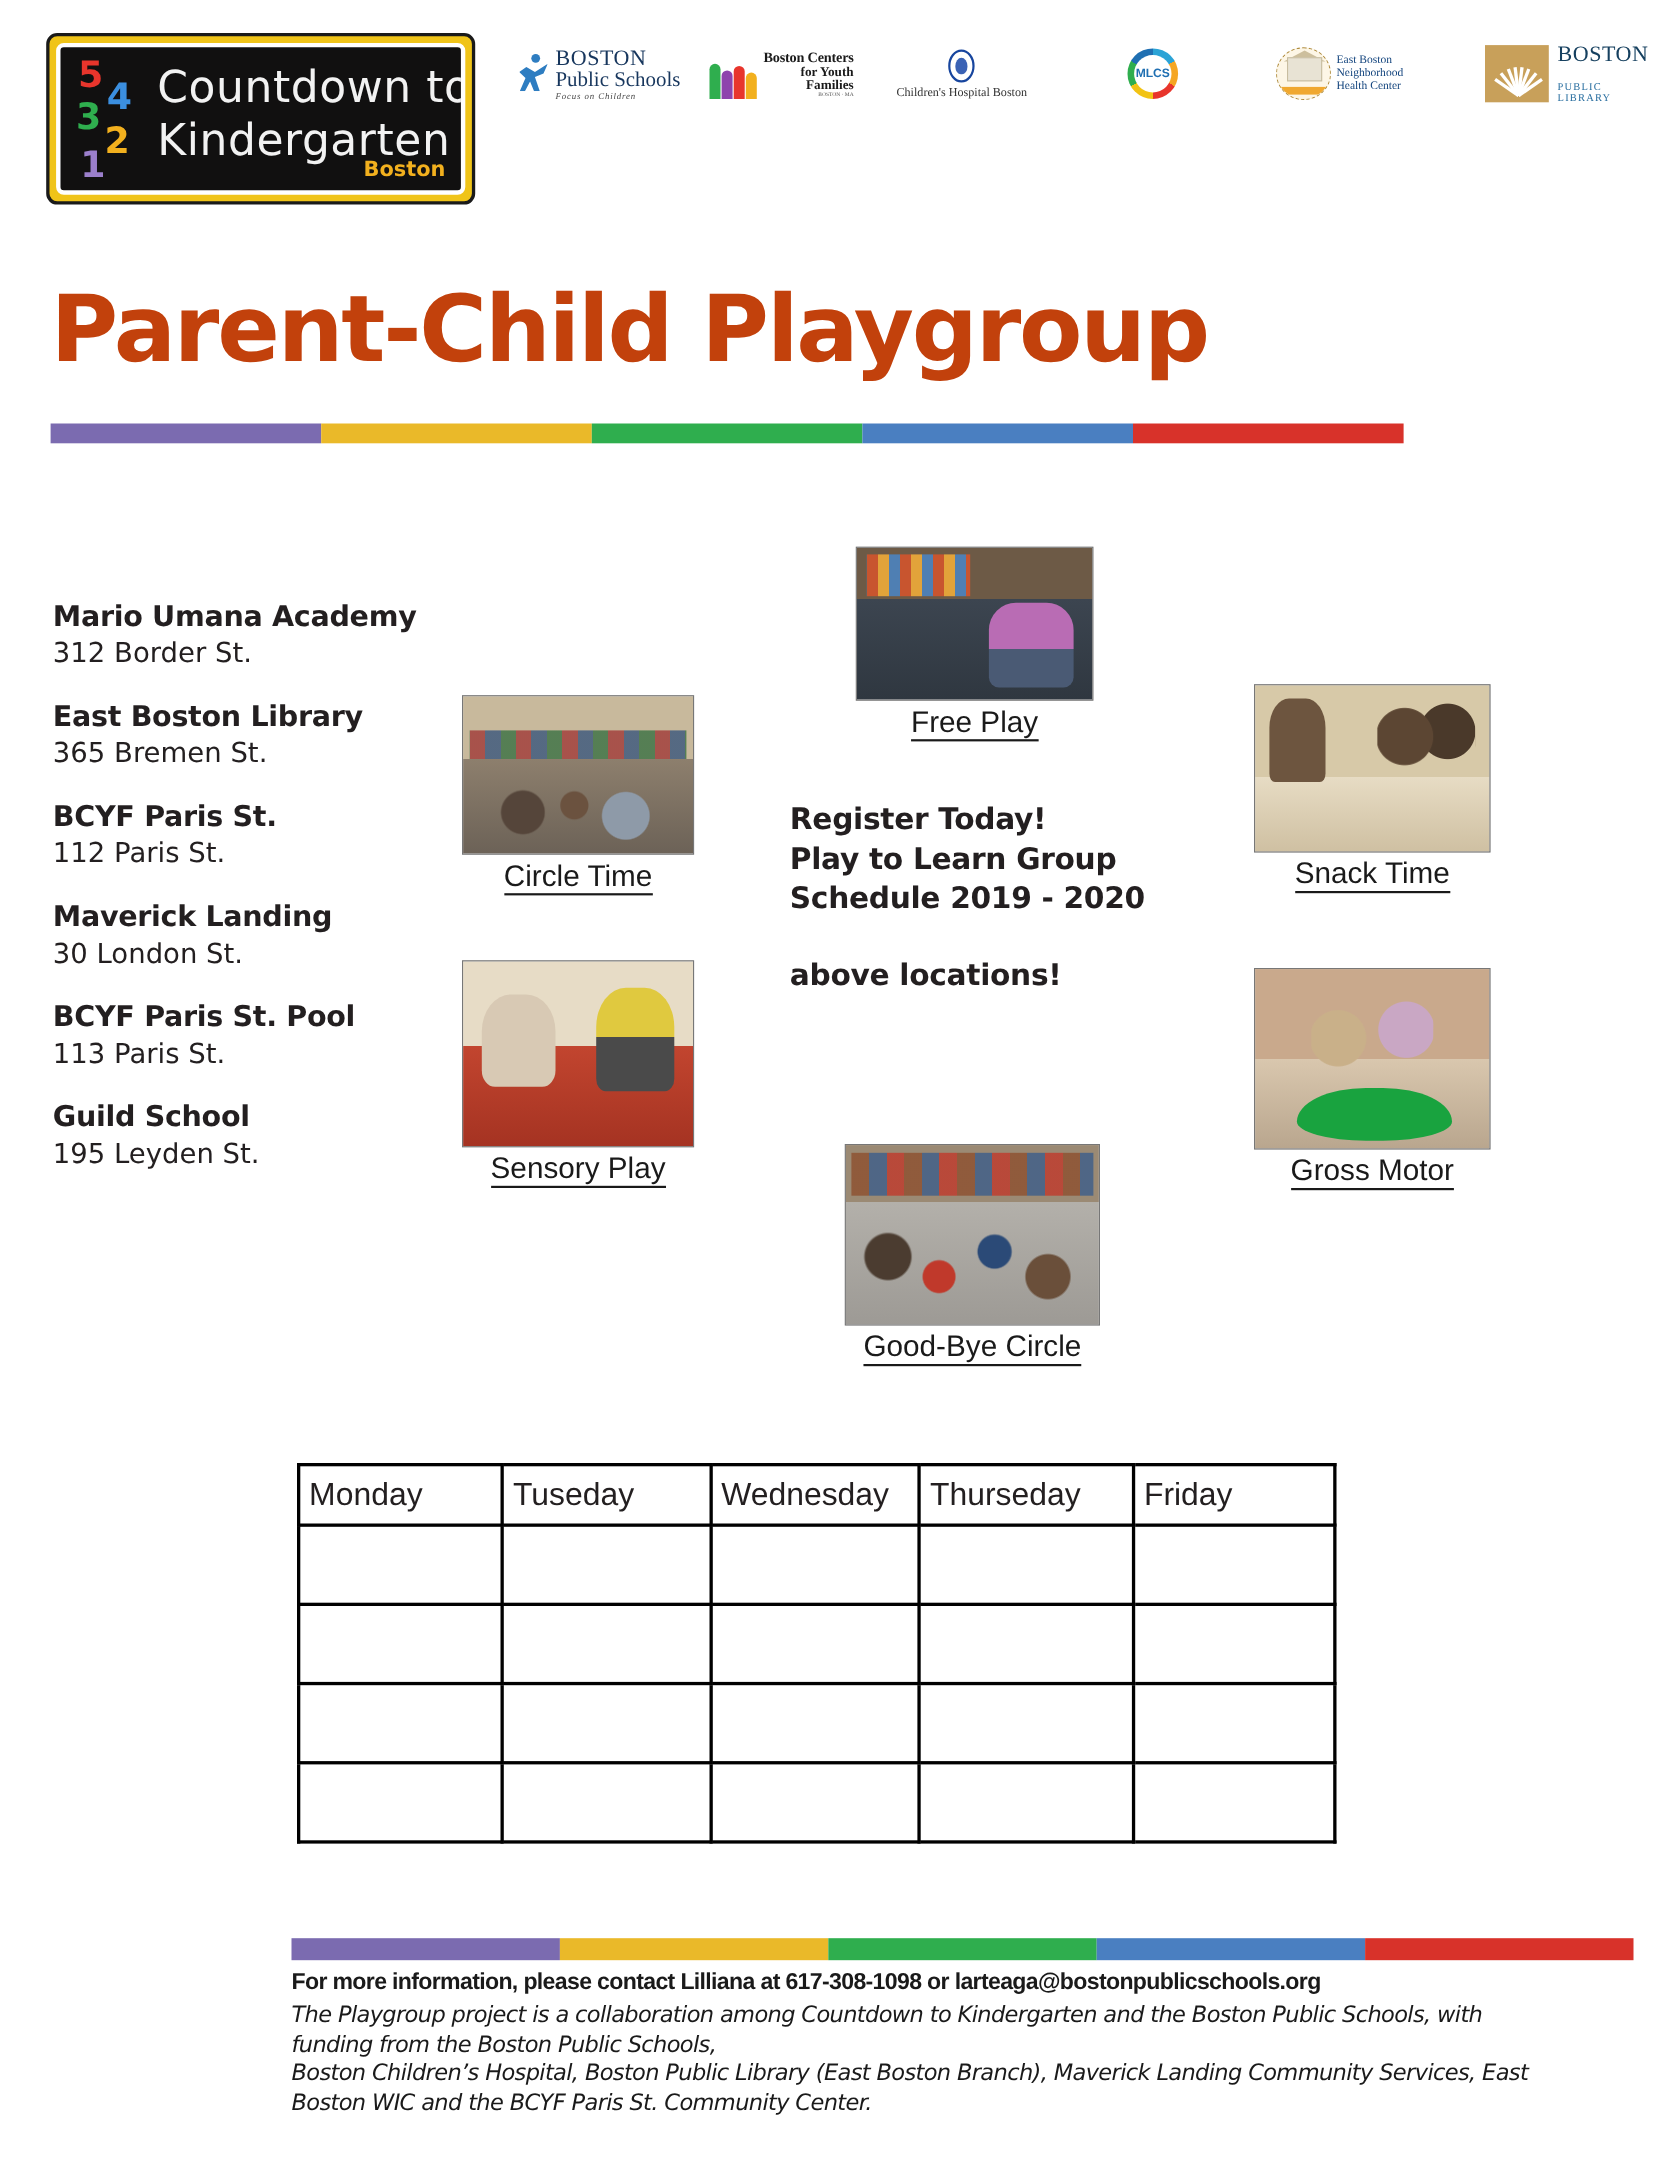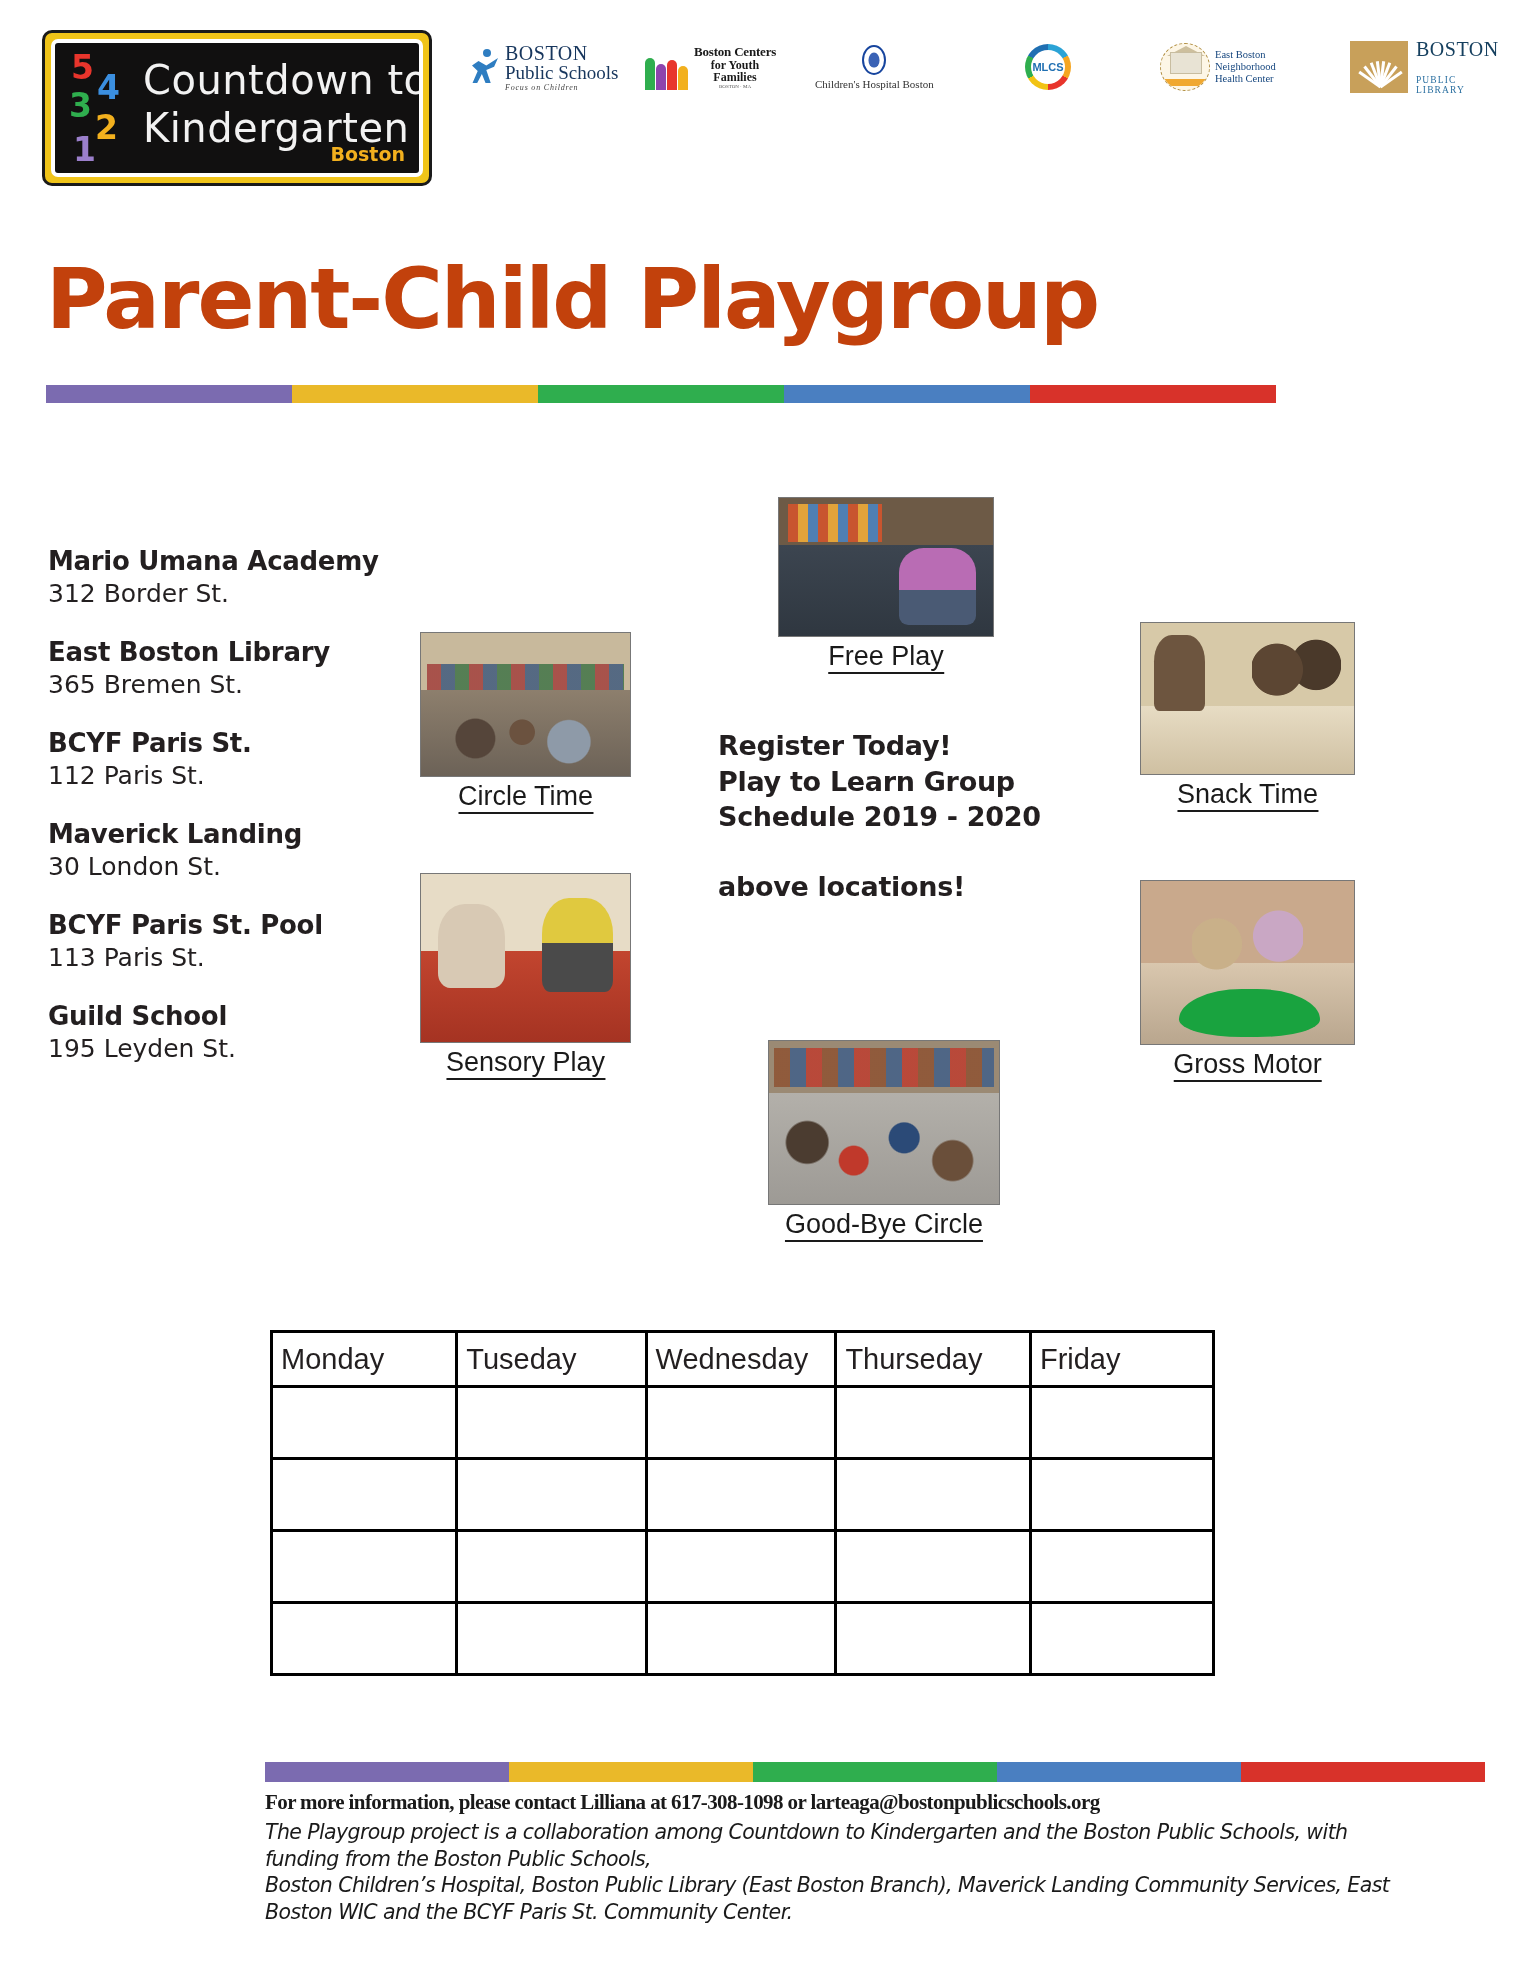--- a/index.html
+++ b/index.html
@@ -72,21 +72,21 @@
   .bps-text { font-family:"Liberation Serif", serif; color:#17365d; line-height:1.0; }
   .bps-text .l1 { font-size:20px; letter-spacing:0.5px; }
   .bps-text .l2 { font-size:19px; }
   .bps-text .l3 { font-size:8px; color:#444; letter-spacing:0.8px; margin-top:2px;font-style:italic; }
 
   .bcyf { left:185px; }
   .bcyf-mark { width:46px; height:46px; position:relative; margin-right:3px; }
   .bcyf-mark i {
     position:absolute; bottom:0; width:10px; border-radius:5px 5px 0 0; display:block;
   }
-  .bcyf-text { font-family:"Liberation Serif", serif; color:#1a1a1a; line-height:1.05; text-align:center;}
+  .bcyf-text { font-family:"Liberation Serif", serif; color:#1a1a1a; line-height:1.05; text-align:right;}
   .bcyf-text .c1 { font-size:13px; font-weight:bold; letter-spacing:-0.2px;}
   .bcyf-text .c2 { font-size:12px; font-weight:bold; }
   .bcyf-text .c3 { font-size:12px; font-weight:bold; }
   .bcyf-text .c4 { font-size:5px; color:#555; }
 
   .chb { left:355px; flex-direction:column; justify-content:center; }
   .chb-mark {
     width:24px; height:30px; border:2px solid #17459e; border-radius:50%;
     background:#fff; position:relative; margin:0 auto;
   }
@@ -262,21 +262,21 @@
   }
   .schedule col.c1 { width:186px; }
   .schedule col.c2 { width:190px; }
   .schedule col.c3 { width:190px; }
   .schedule col.c4 { width:195px; }
   .schedule col.c5 { width:184px; }
 
   
   .footer { position:absolute; left:265px; top:1790px; width:1230px; }
   .footer-contact {
-    font-family:Liberation Serif, serif; font-weight:bold;
+    font-family:Liberation Sans, sans-serif; font-weight:bold;
     font-size:21px; letter-spacing:-0.6px; color:#1a1a1a; margin-bottom:4px;
   }
   .footer-note {
     font-family:"DejaVu Sans", sans-serif; font-style:italic;
     font-size:20.5px; line-height:1.3; letter-spacing:-0.6px; color:#1a1a1a;
   }
 </style>
 </head>
 <body>
 

